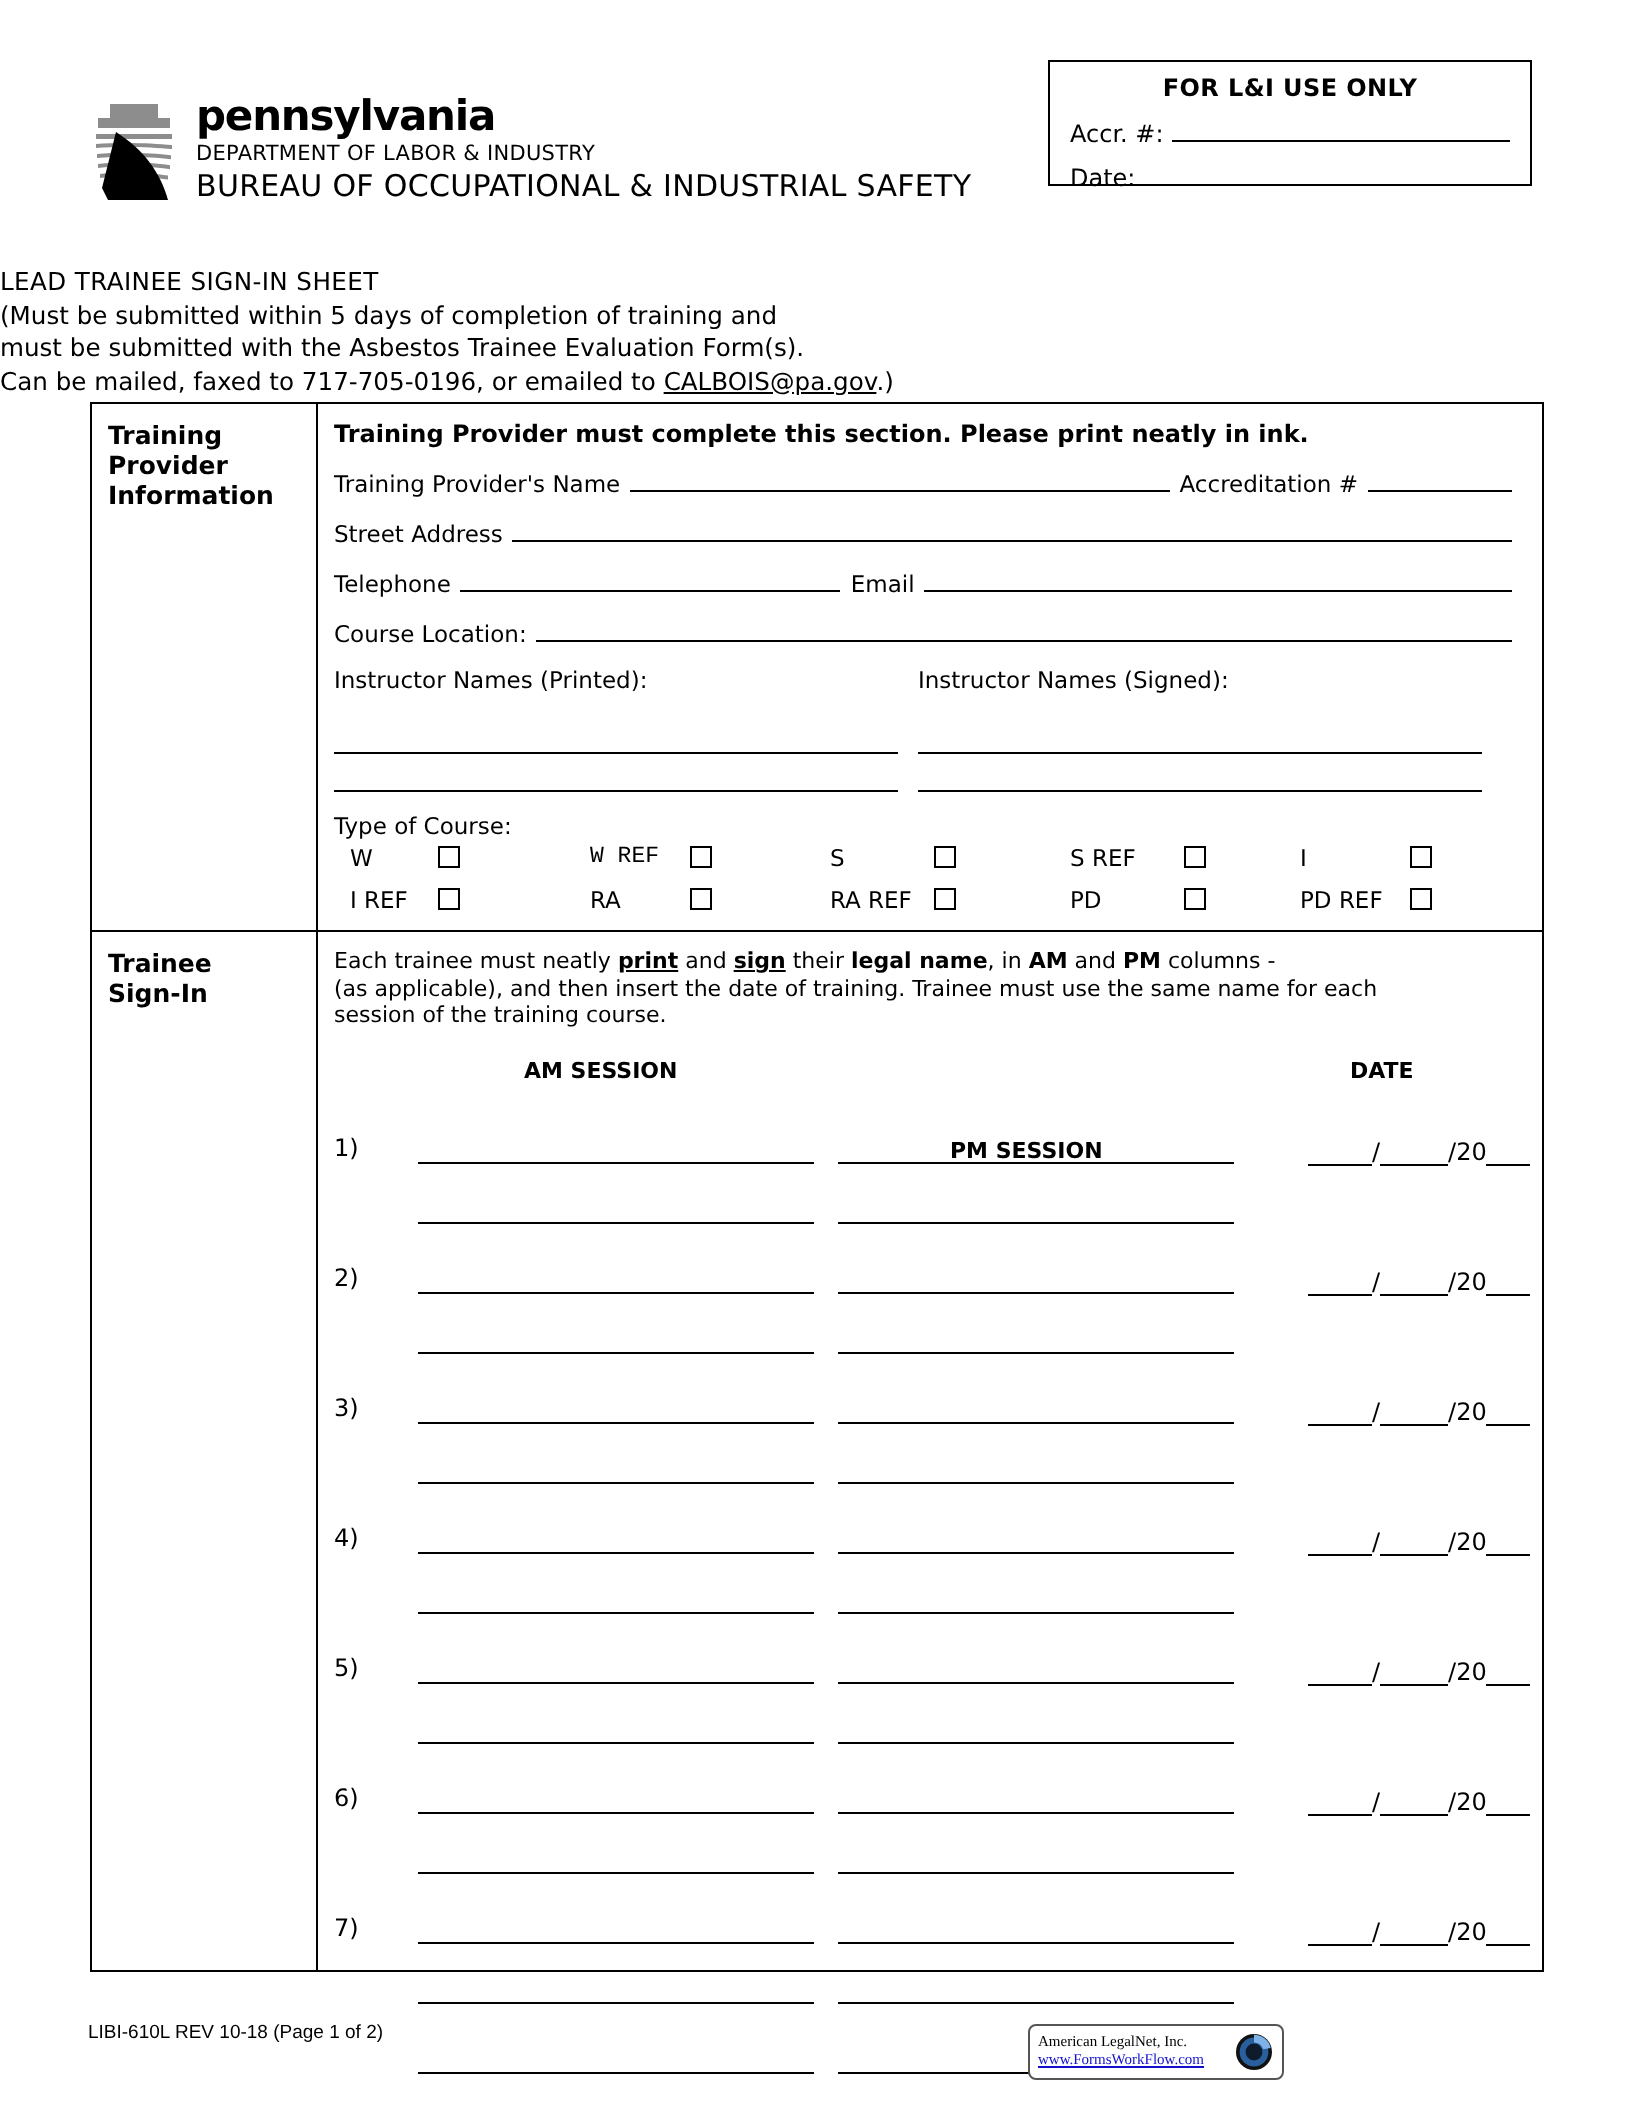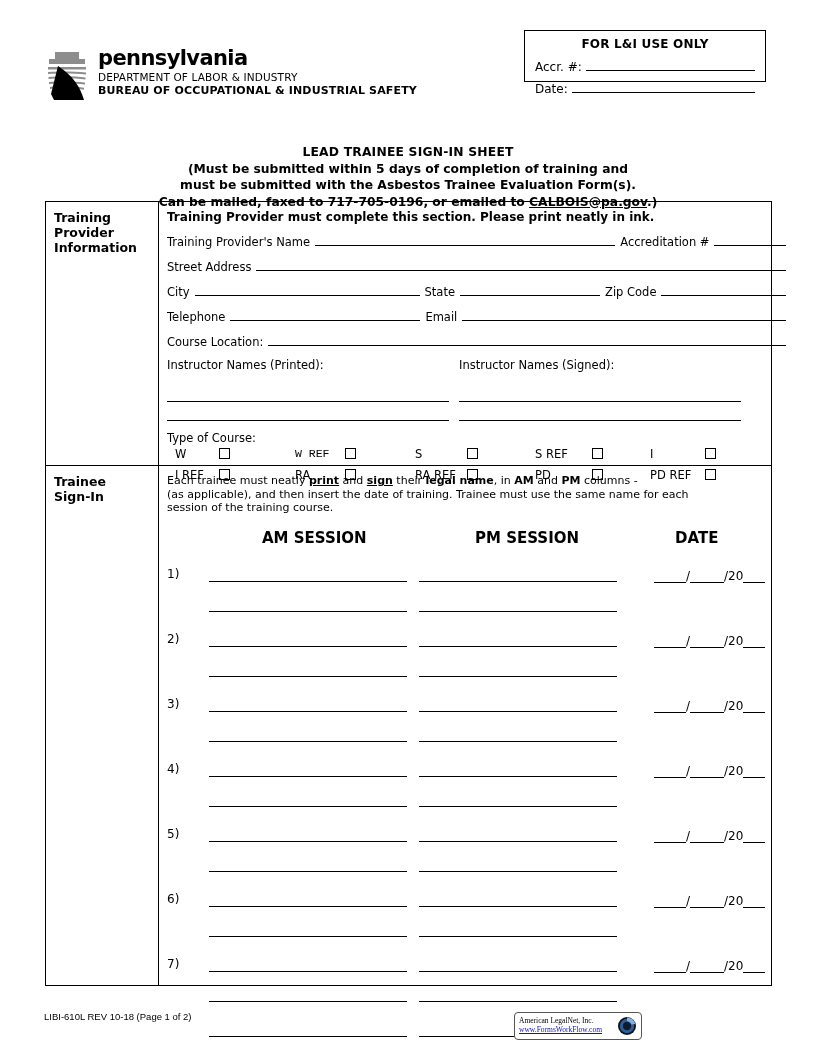--- a/index.html
+++ b/index.html
@@ -52,33 +52,32 @@
     letter-spacing: -0.6px;
     line-height: 1.0;
     margin-bottom: 2px;
   }
   .logo-sub1 {
     font-size: 10.5px;
     letter-spacing: 0.15px;
     line-height: 1.25;
   }
   .logo-sub2 {
-    font-size: 11px;
+    font-size: 15px;
     letter-spacing: 0.15px;
     line-height: 1.25;
-    font-weight: bold;
   }
 
   
   .li-box {
     position: absolute;
     left: 524px;
     top: 30px;
     width: 242px;
-    height: 52px;
+    height: 63px;
     border: 1.5px solid #000;
     box-sizing: border-box;
     padding: 6px 10px 0 10px;
   }
   .li-title {
     text-align: center;
     font-size: 12px;
     font-weight: bold;
     letter-spacing: 0.2px;
     margin-bottom: 6px;
@@ -94,25 +93,24 @@
     flex: 1;
     border-bottom: 1.3px solid #000;
     height: 13px;
     margin-left: 4px;
   }
 
   
   .title-block {
     position: absolute;
     left: 0;
-    top: 144px;
+    top: 133px;
     width: 816px;
-    text-align: center;
     font-size: 12.3px;
-    font-weight: bold;
+    font-weight: normal;
     line-height: 16.5px;
   }
   .title-line1 { letter-spacing: 0.2px; }
   .email-link {
     text-decoration: underline;
   }
 
   
   .form-table {
     position: absolute;
@@ -216,26 +214,26 @@
     line-height: 13.5px;
     margin-bottom: 2px;
   }
   .tr-instr b { font-weight: bold; }
   .tr-instr u { text-decoration: underline; }
 
   .col-headers {
     position: relative;
     height: 28px;
     margin-top: 14px;
-    font-size: 15px;
+    font-size: 11px;
     font-weight: bold;
   }
   .col-headers span { position: absolute; }
   .ch-am  { left: 95px; }
-  .ch-pm  { left: 308px; }
+  .ch-pm  { left: 308px; margin-top: 40px; }
   .ch-dt  { left: 508px; }
 
   .rows-area {
     position: relative;
     margin-top: 2px;
   }
   .trow {
     position: relative;
     height: 65px;
   }
@@ -376,28 +374,20 @@
           <span class="f-line grow"></span>
           <span class="f-label">Accreditation #</span>
           <span class="f-line w-acc"></span>
         </div>
 
         <div class="f-row">
           <span class="f-label">Street Address</span>
           <span class="f-line grow"></span>
         </div>
 
-        <div class="f-row">
-          <span class="f-label">City</span>
-          <span class="f-line w-city"></span>
-          <span class="f-label">State</span>
-          <span class="f-line w-state"></span>
-          <span class="f-label">Zip Code</span>
-          <span class="f-line w-zip"></span>
-        </div>
 
         <div class="f-row">
           <span class="f-label">Telephone</span>
           <span class="f-line w-tel"></span>
           <span class="f-label">Email</span>
           <span class="f-line grow"></span>
         </div>
 
         <div class="f-row">
           <span class="f-label">Course Location:</span>

